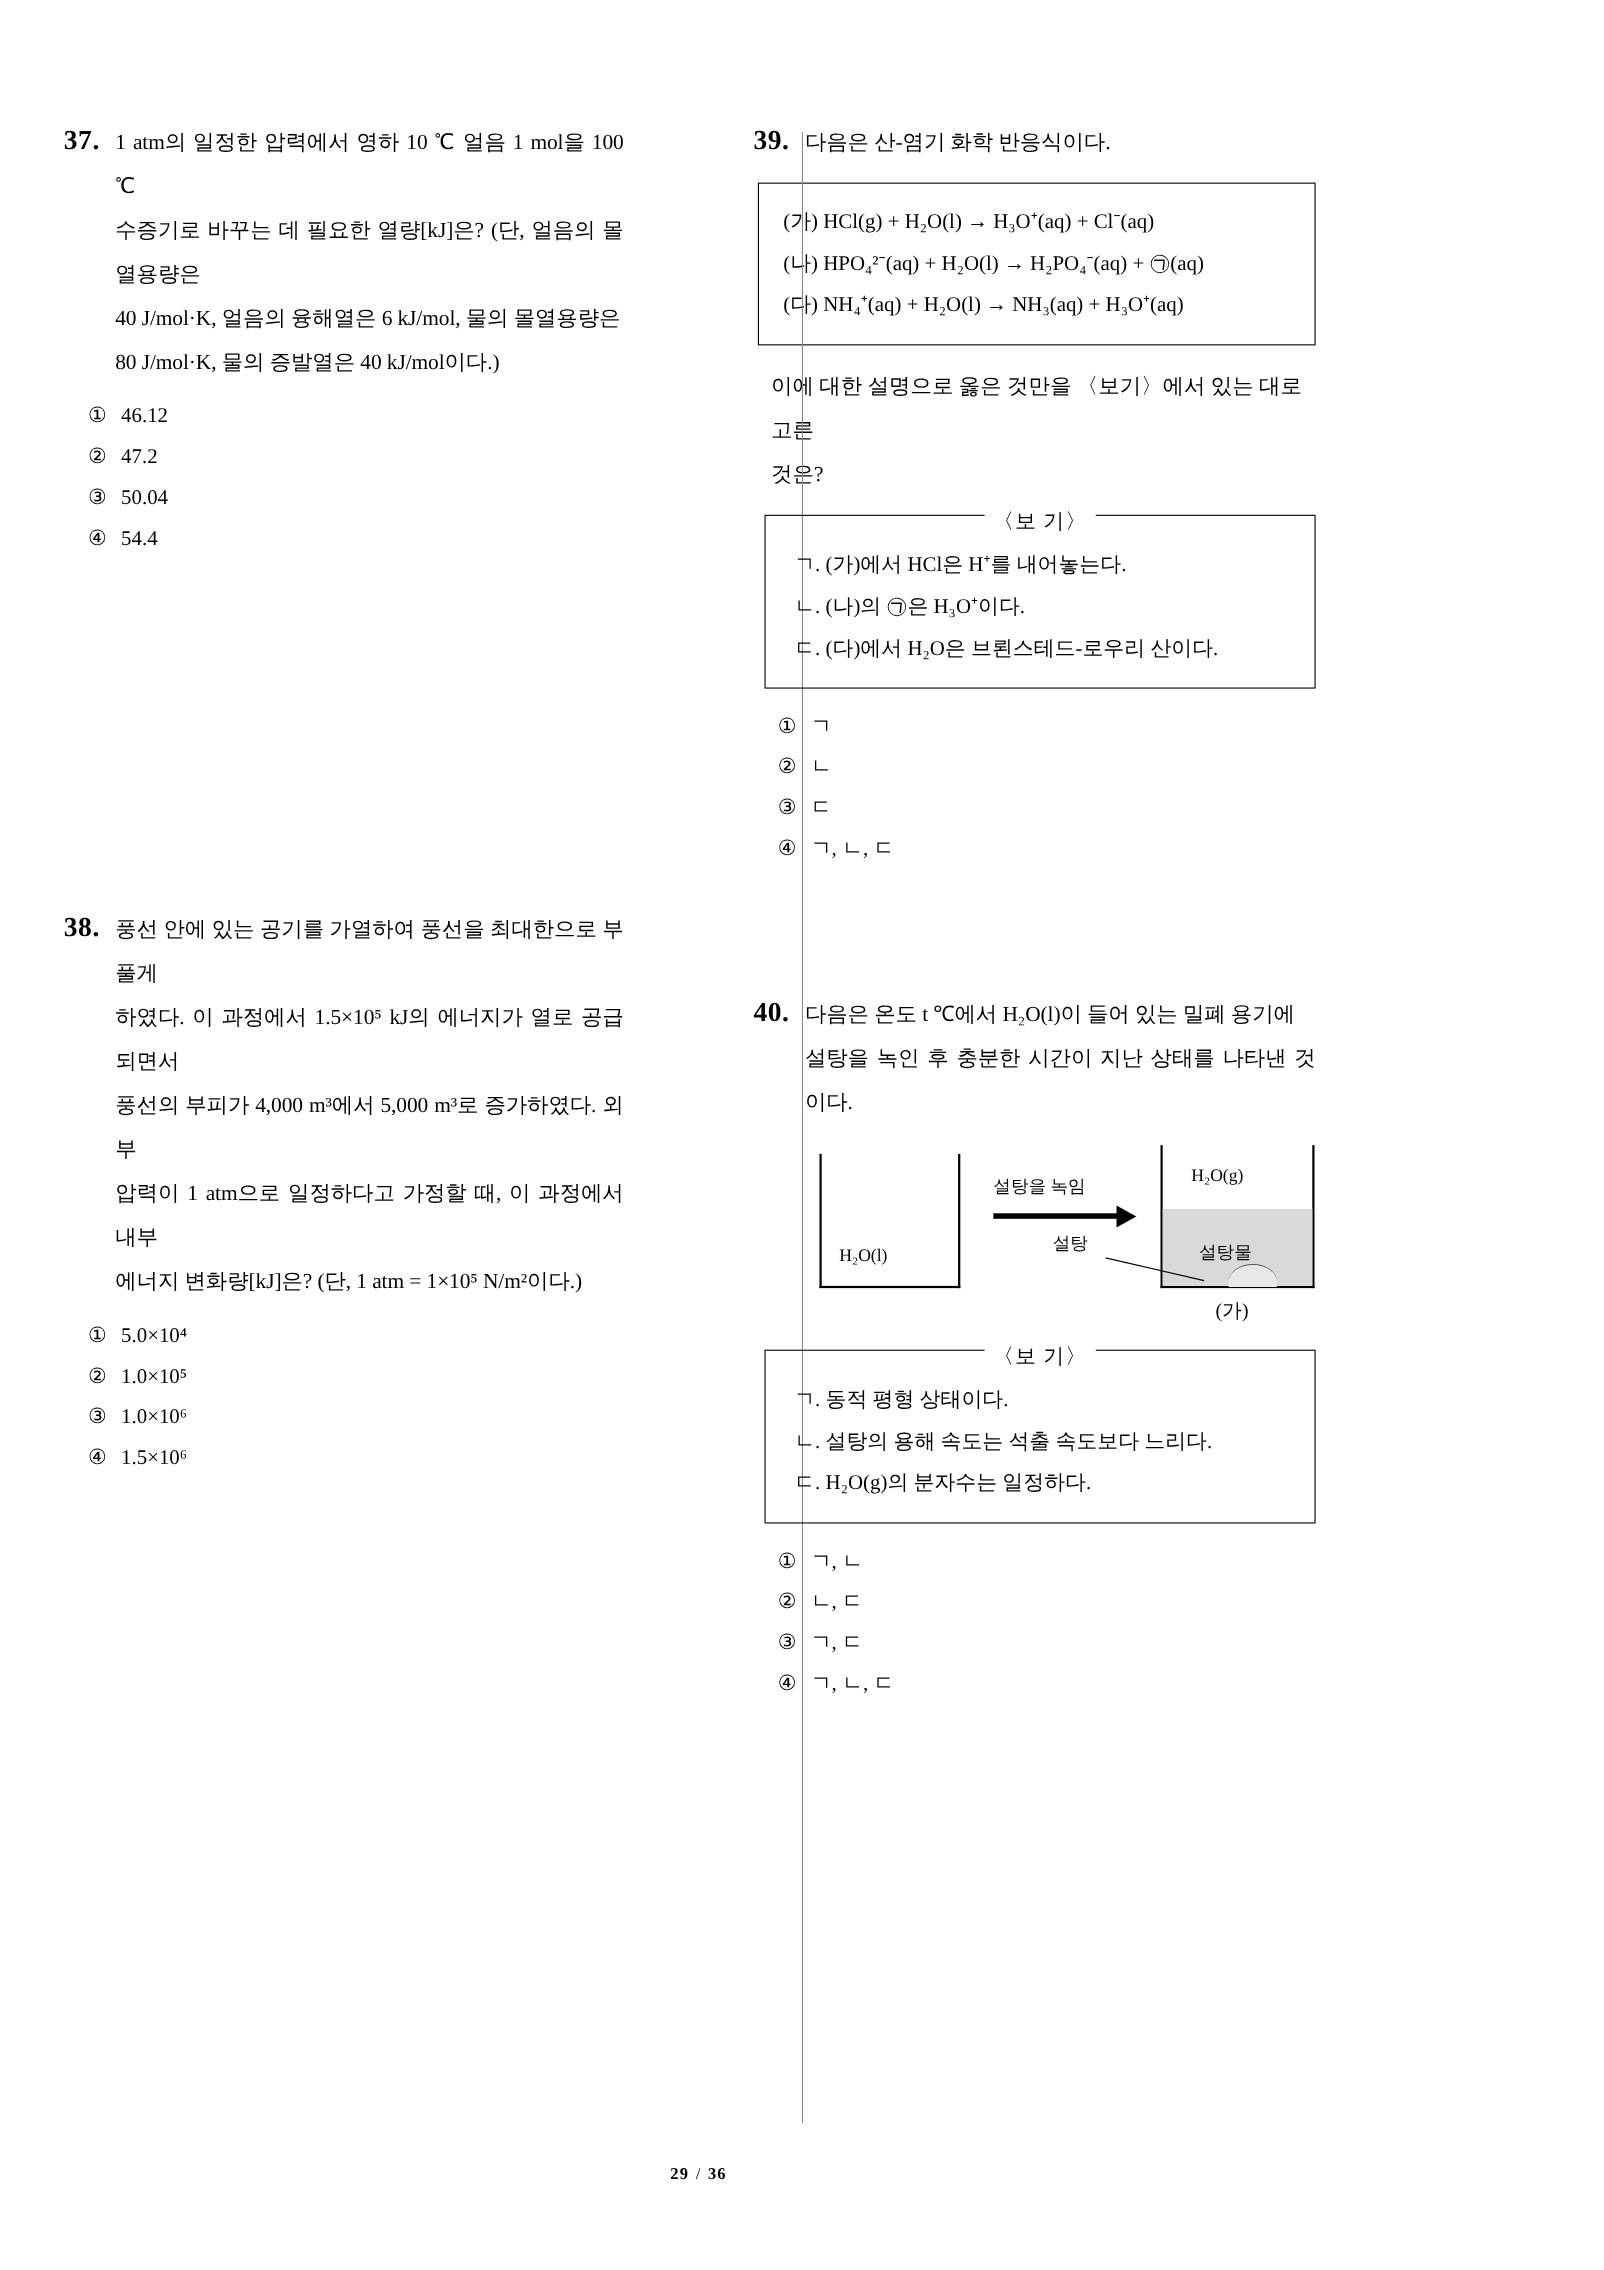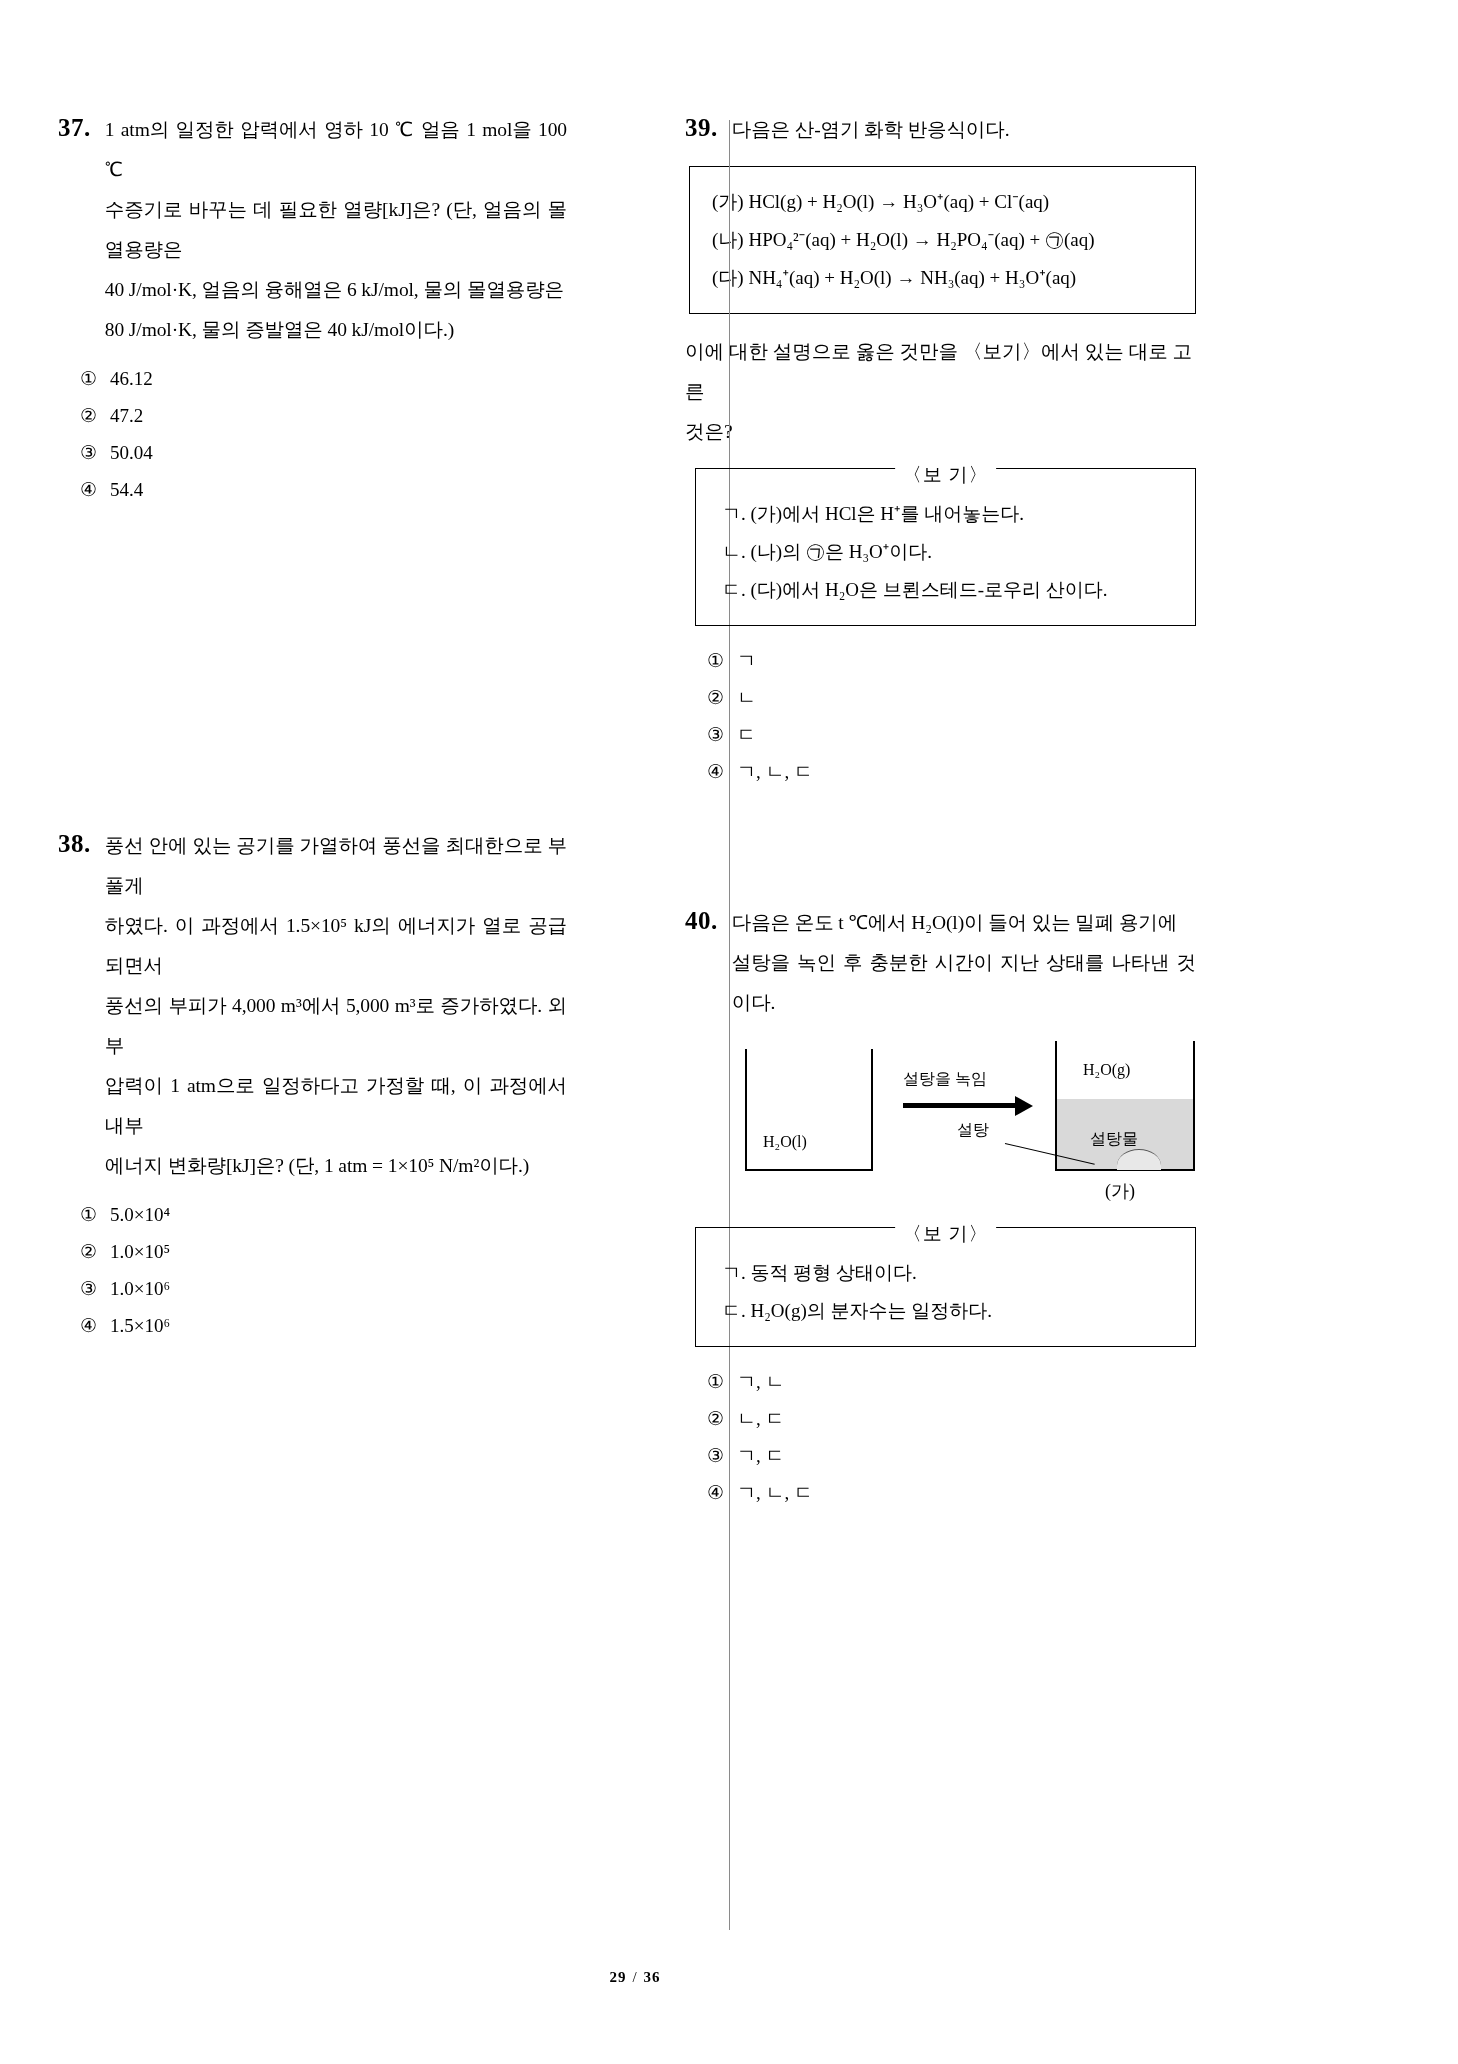--- a/index.html
+++ b/index.html
@@ -104,21 +104,21 @@
     background: #ffffff;
     padding: 0 8px;
     font-size: 19px;
     letter-spacing: 1px;
     white-space: nowrap;
   }
   .bogi-line { white-space: nowrap; }
   .para {
     font-size: 19.5px;
     line-height: 2.05;
-    margin: 4px 0 0 0;
+    margin: 4px 0 0 16px;
   }
   .spacer-80 { height: 95px; }
   .spacer-280 { height: 300px; }
 
   
   .fig40 {
     margin: 18px 0 10px 0;
     position: relative;
     height: 170px;
   }
@@ -298,20 +298,21 @@
           <div class="fig-label" style="left: 405px; top: 88px;">설탕물</div>
           <div class="pointer"></div>
           <div class="fig-label" style="left: 272px; top: 79px;">설탕</div>
           <div class="fig-label" style="left: 420px; top: 138px; font-size:18px;">(가)</div>
         </div>
 
 
         <div class="bogi-wrap">
           <div class="bogi-label">〈보 기〉</div>
           <div class="bogi-line">ㄱ. 동적 평형 상태이다.</div>
+          <div class="bogi-line">ㄴ. 설탕의 용해 속도는 석출 속도보다 느리다.</div>
           <div class="bogi-line">ㄷ. H₂O(g)의 분자수는 일정하다.</div>
         </div>
 
         <div class="choices">
           <div class="choice"><span class="cnum">①</span><span>ㄱ, ㄴ</span></div>
           <div class="choice"><span class="cnum">②</span><span>ㄴ, ㄷ</span></div>
           <div class="choice"><span class="cnum">③</span><span>ㄱ, ㄷ</span></div>
           <div class="choice"><span class="cnum">④</span><span>ㄱ, ㄴ, ㄷ</span></div>
         </div>
       </div>

